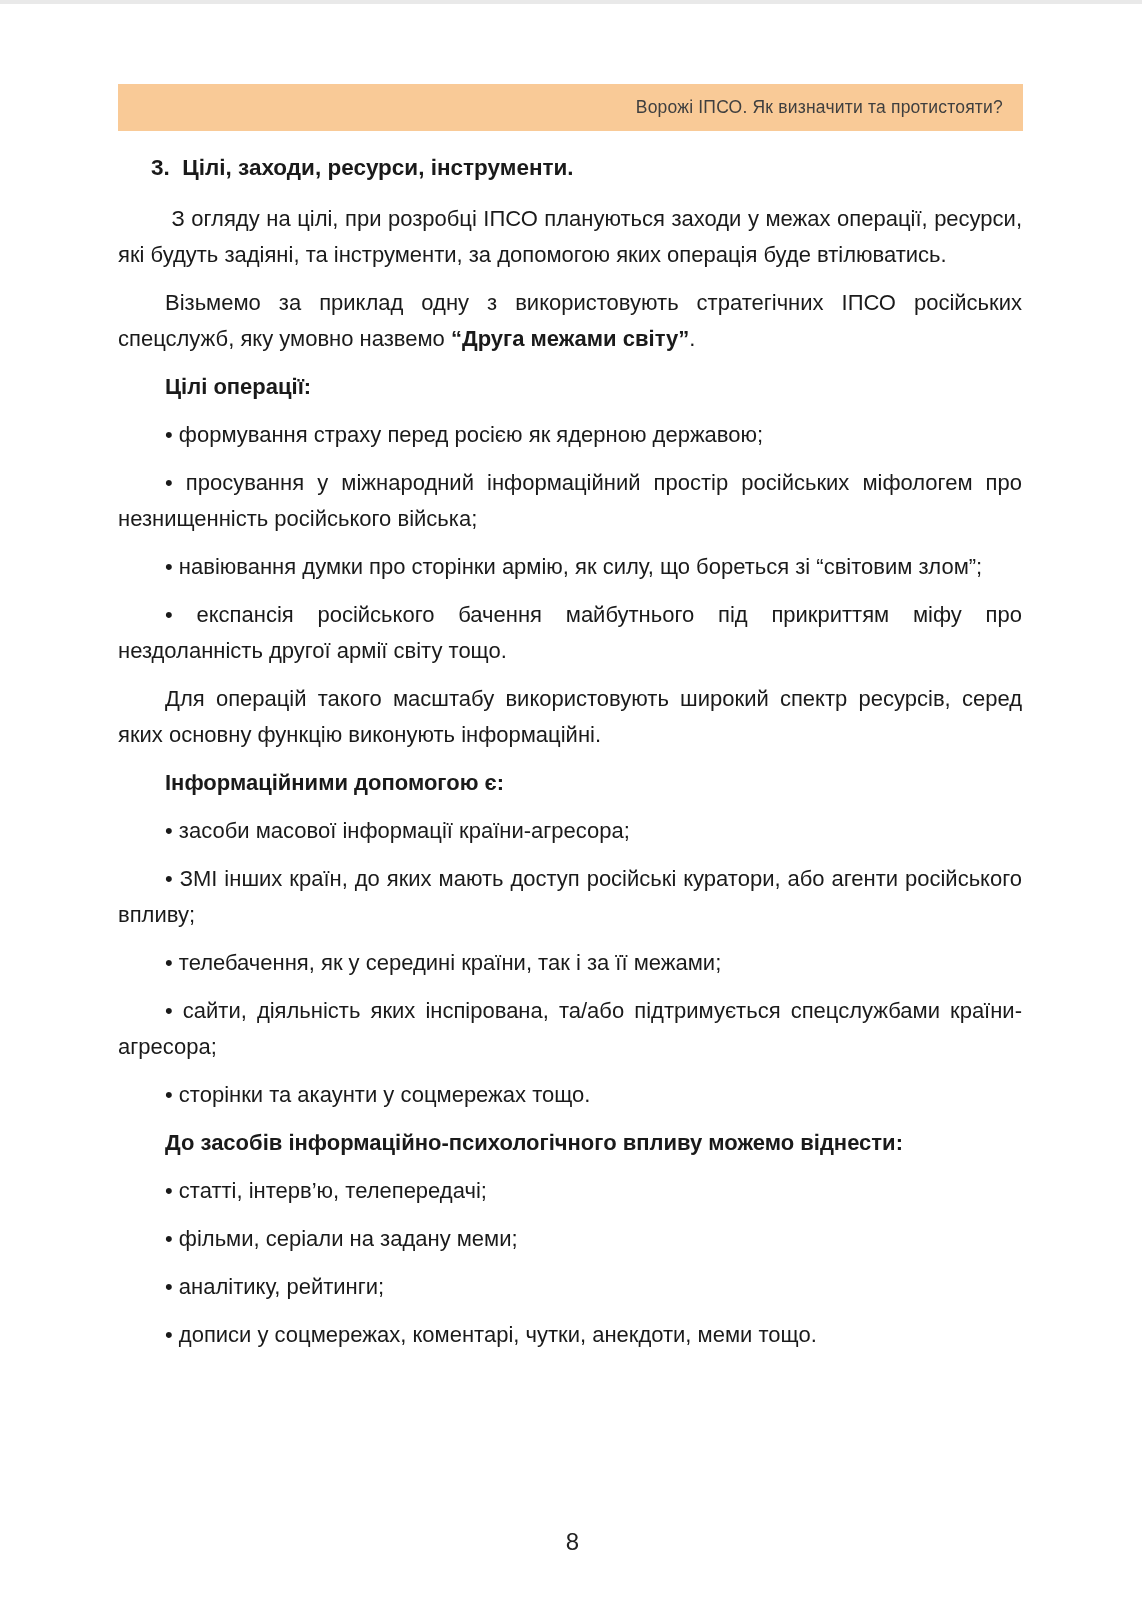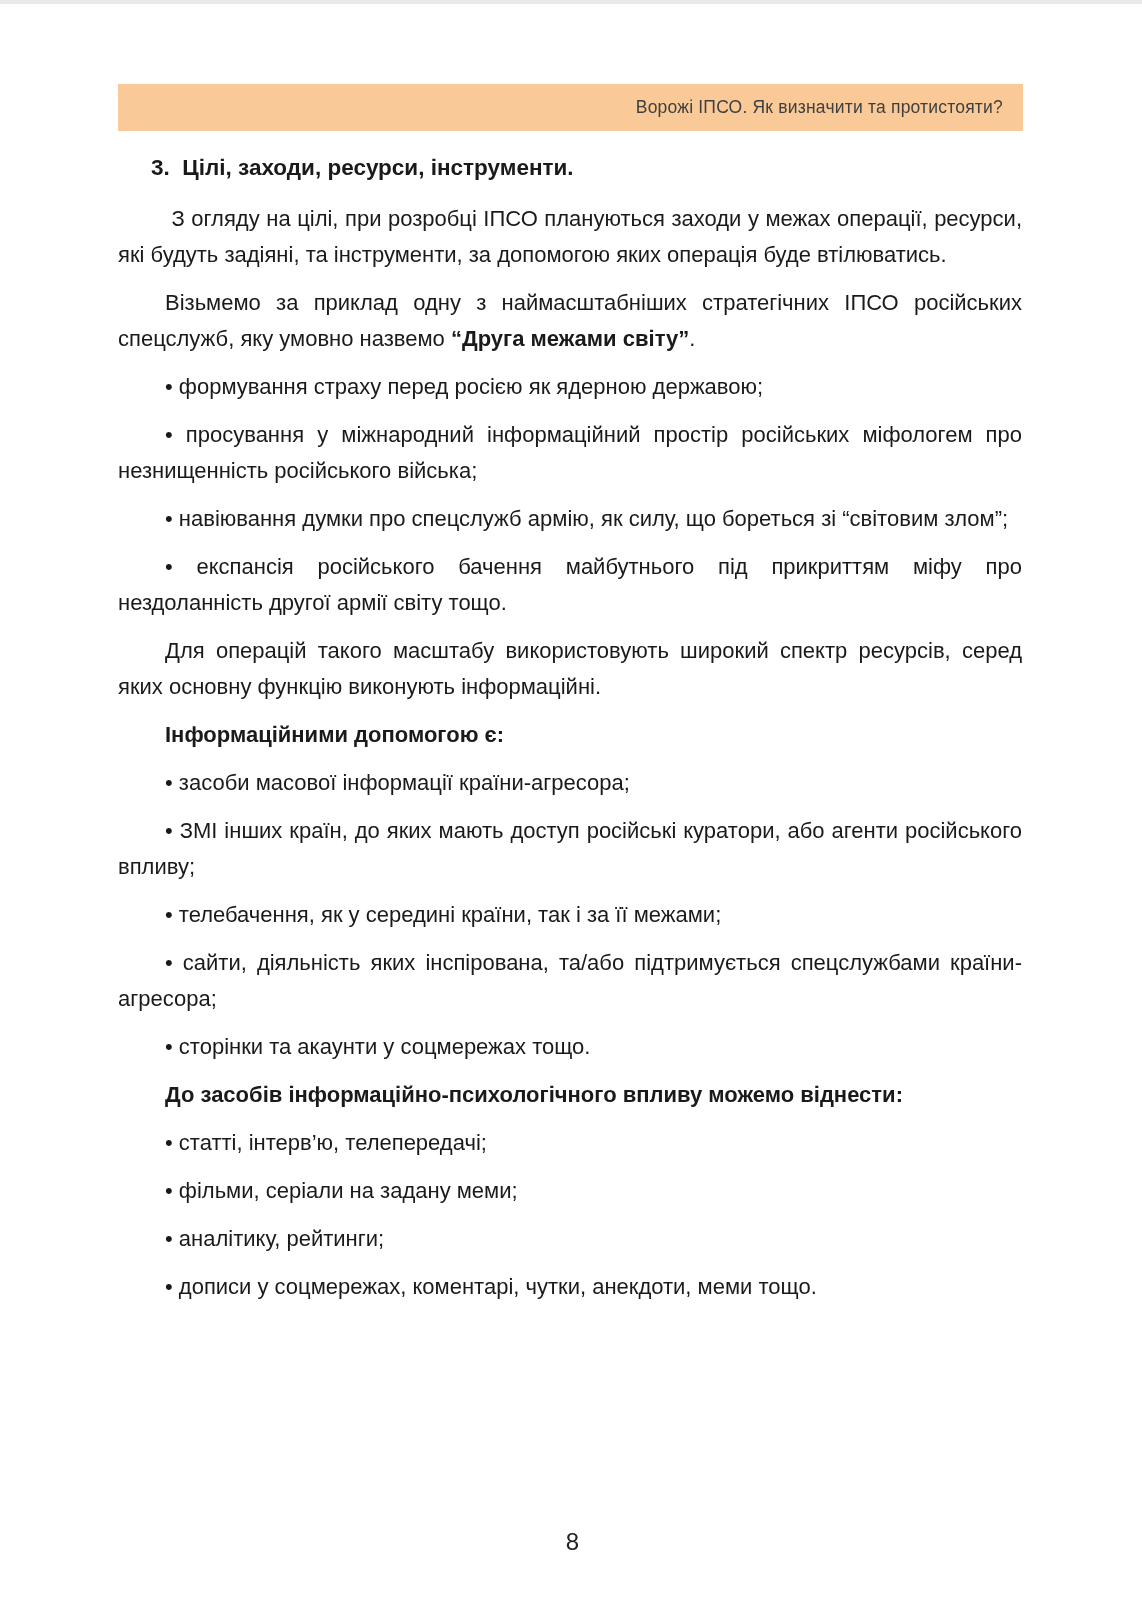--- a/index.html
+++ b/index.html
@@ -67,24 +67,25 @@
 </head>
 <body>
 
 <div class="page" style="background: rgb(255, 255, 255);">
   <div class="banner" style="background: rgb(249, 202, 151); color: rgb(63, 63, 63);">
     <span>Ворожі ІПСО. Як визначити та протистояти?</span>
   </div>
   <div class="content">
       <p class="section-heading"><span class="bold">3.&nbsp; Цілі, заходи, ресурси, інструменти.</span></p>
       <p class="paragraph"><span>&nbsp;З огляду на цілі, при розробці ІПСО плануються заходи у межах операції, ресурси, які будуть задіяні, та інструменти, за допомогою яких операція буде втілюватись.</span></p>
-      <p class="paragraph"><span>Візьмемо за приклад одну з наймасштабніших стратегічних ІПСО російських спецслужб, яку умовно назвемо </span><span class="bold">“Друга межами світу”</span><span>.</span></p>
+      <p class="paragraph"><span>Візьмемо за приклад одну з використовують стратегічних ІПСО російських спецслужб, яку умовно назвемо </span><span class="bold">“Друга межами світу”</span><span>.</span></p>
+      <p class="sub-heading"><span class="bold">Цілі операції:</span></p>
       <p class="bullet"><span>• </span><span>формування страху перед росією як ядерною державою;</span></p>
       <p class="bullet"><span>• </span><span>просування у міжнародний інформаційний простір російських міфологем про незнищенність російського війська;</span></p>
-      <p class="bullet"><span>• </span><span>навіювання думки про спецслужб армію, як силу, що бореться зі “світовим злом”;</span></p>
+      <p class="bullet"><span>• </span><span>навіювання думки про сторінки армію, як силу, що бореться зі “світовим злом”;</span></p>
       <p class="bullet"><span>• </span><span>експансія російського бачення майбутнього під прикриттям міфу про нездоланність другої армії світу тощо.</span></p>
       <p class="paragraph"><span>Для операцій такого масштабу використовують широкий спектр ресурсів, серед яких основну функцію виконують інформаційні.</span></p>
       <p class="sub-heading"><span class="bold">Інформаційними допомогою є:</span></p>
       <p class="bullet"><span>• </span><span>засоби масової інформації країни-агресора;</span></p>
       <p class="bullet"><span>• </span><span>ЗМІ інших країн, до яких мають доступ російські куратори, або агенти російського впливу;</span></p>
       <p class="bullet"><span>• </span><span>телебачення, як у середині країни, так і за її межами;</span></p>
       <p class="bullet"><span>• </span><span>сайти, діяльність яких інспірована, та/або підтримується спецслужбами країни-агресора;</span></p>
       <p class="bullet"><span>• </span><span>сторінки та акаунти у соцмережах тощо.</span></p>
       <p class="sub-heading"><span class="bold">До засобів інформаційно-психологічного впливу можемо віднести:</span></p>
       <p class="bullet"><span>• </span><span>статті, інтерв’ю, телепередачі;</span></p>

